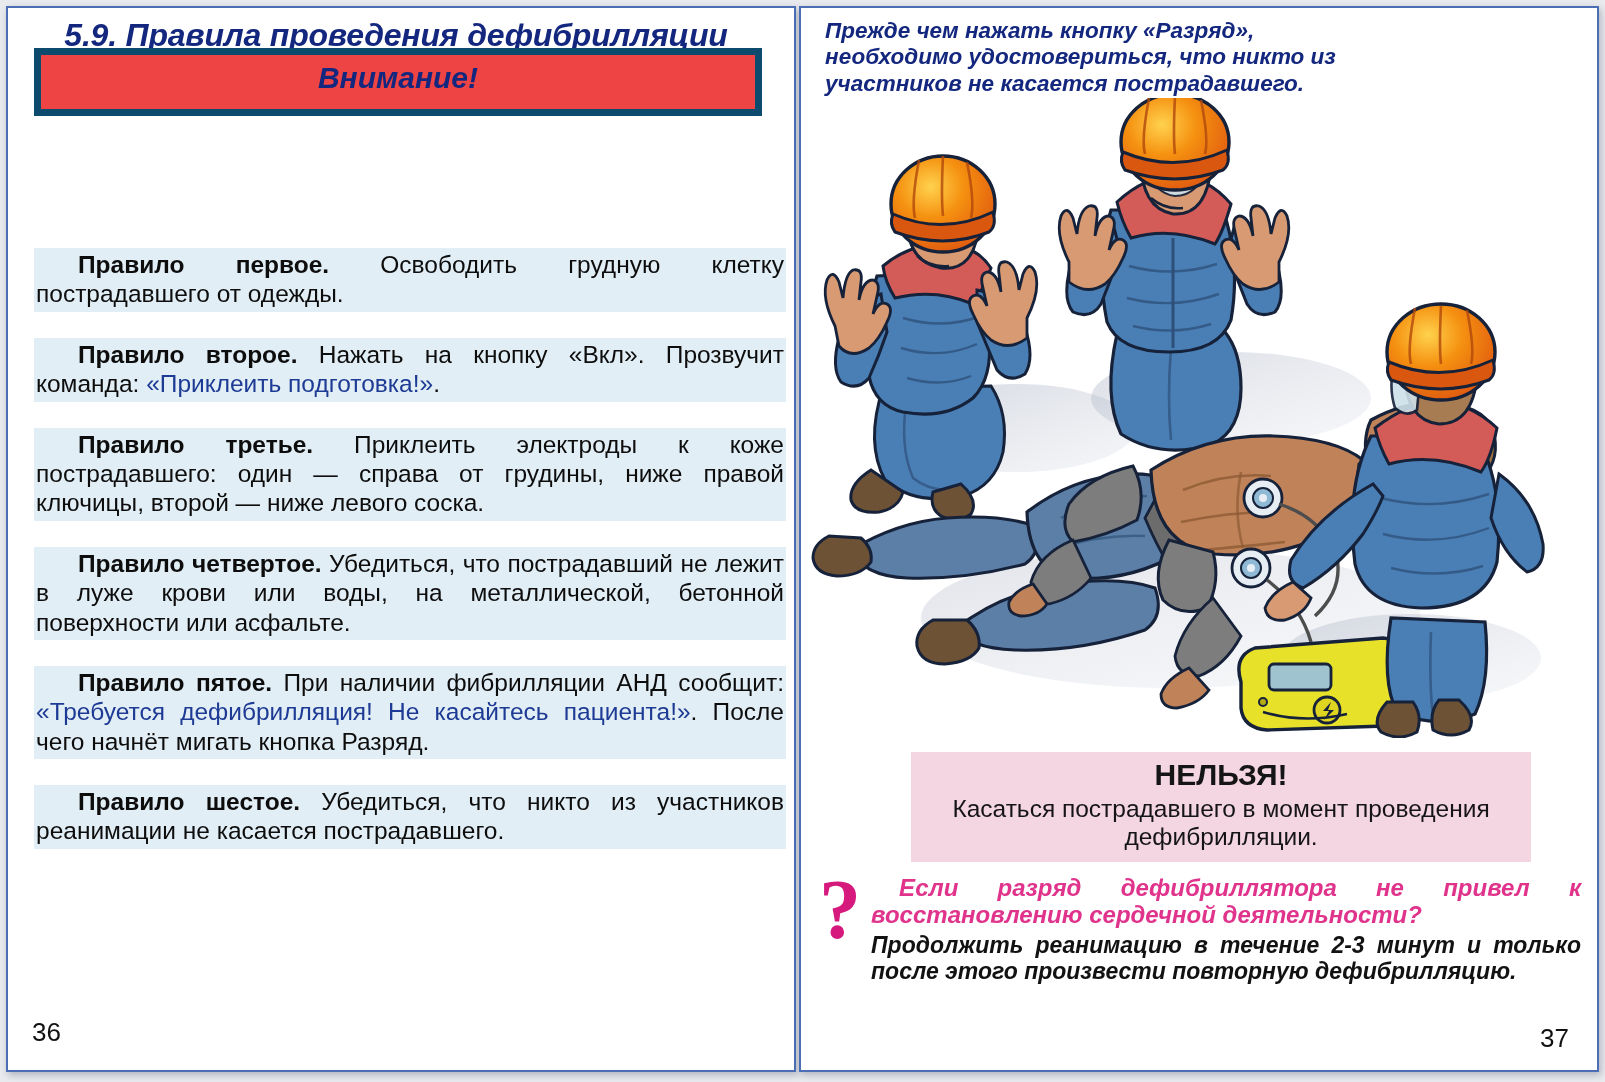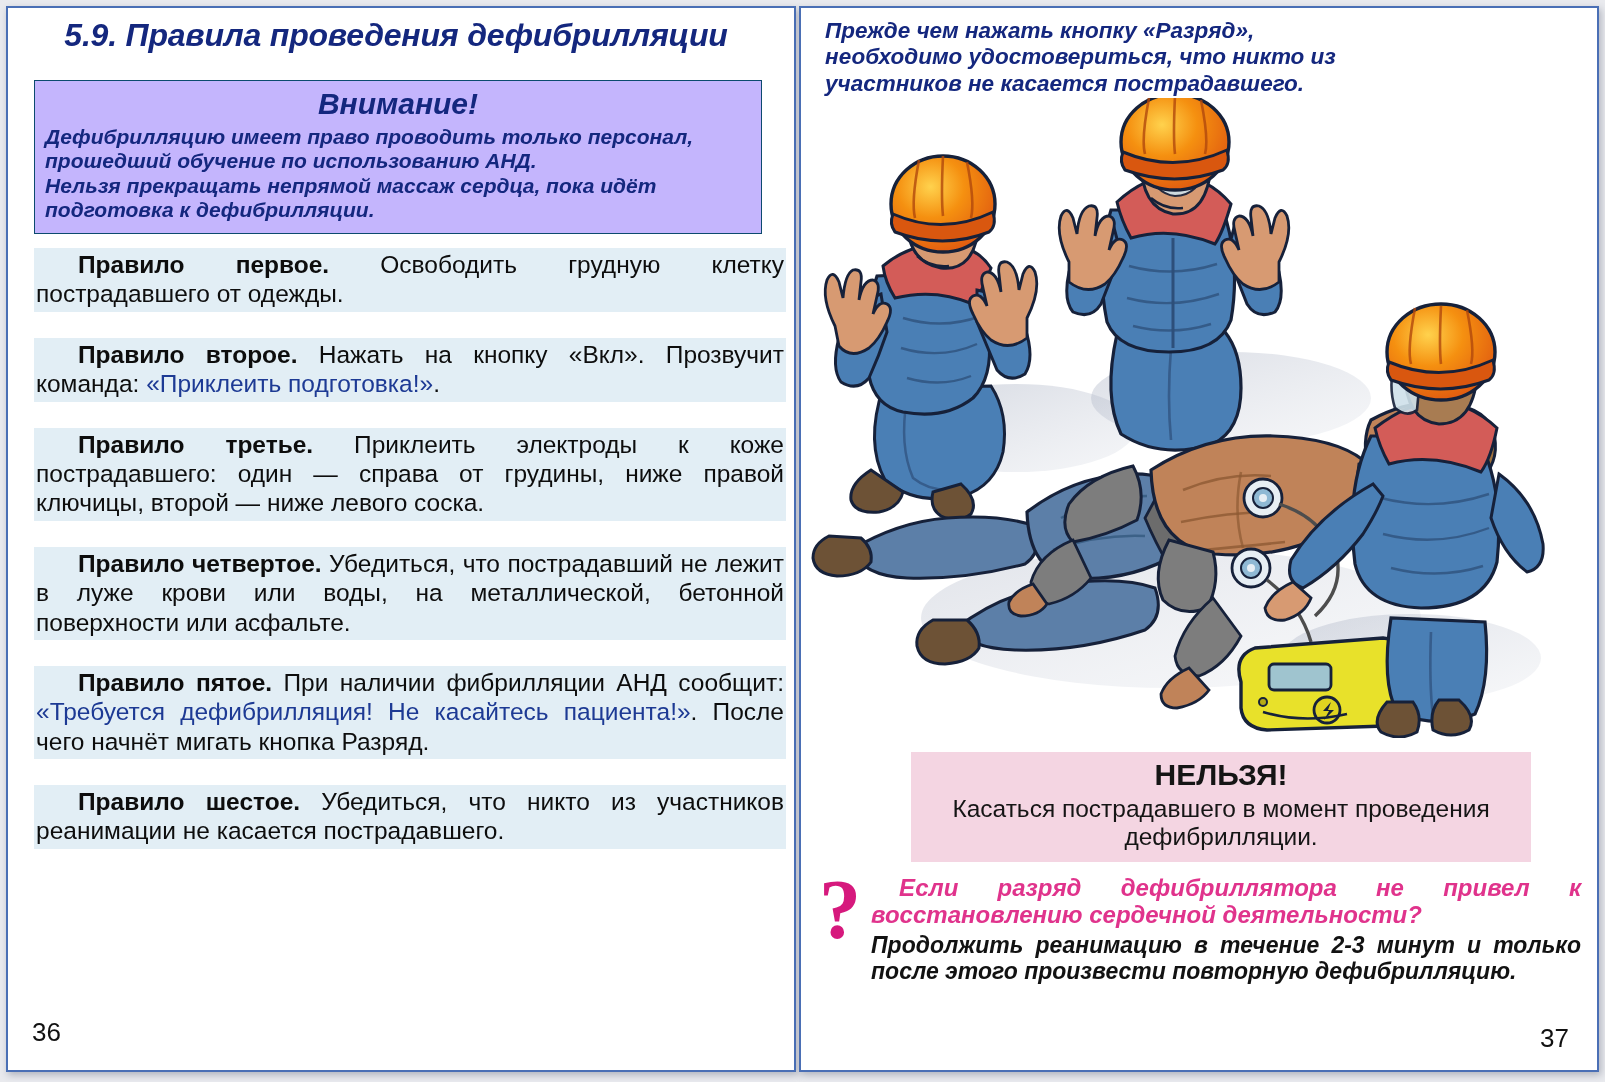--- a/index.html
+++ b/index.html
@@ -27,25 +27,25 @@
 
   
   .title{
     position:absolute;left:14px;top:6px;width:740px;
     font-size:32px;font-weight:bold;font-style:italic;
     color:#14277e;letter-spacing:-.2px;line-height:1.1;
     text-align:center;
   }
 
   .attention-box{
-    position:absolute;left:22px;top:68px;width:728px;
-    border:1px solid #0c4a6e;
+    position:absolute;left:22px;top:36px;width:728px;
+    border:7px solid #0c4a6e;
     box-sizing:border-box;
     padding:4px 10px 10px 10px;
-    background:#c4b5fd;
+    background:#ef4444;
   }
   .attention-title{
     text-align:center;
     font-size:30px;font-weight:bold;font-style:italic;
     color:#14277e;line-height:1.25;margin:0 0 2px 0;
   }
   .attention-body{
     font-size:21px;font-style:italic;font-weight:bold;
     color:#14277e;line-height:1.17;
   }
@@ -134,24 +134,20 @@
 
 <div class="spread">
 
   <div class="page page-left">
     <div class="sheet">
 
       <div class="title">5.9. Правила проведения дефибрилляции</div>
 
       <div class="attention-box">
         <div class="attention-title">Внимание!</div>
-        <div class="attention-body">
-          <p>Дефибрилляцию имеет право проводить только персонал, прошедший обучение по использованию АНД.</p>
-          <p>Нельзя прекращать непрямой массаж сердца, пока идёт подготовка к дефибрилляции.</p>
-        </div>
       </div>
 
       <div class="rules" id="rules-container">
           <div class="rule"><b class="lead">Правило первое.</b><span> Освободить грудную клетку пострадавшего от одежды.</span></div>
           <div class="rule"><b class="lead">Правило второе.</b><span> Нажать на кнопку «Вкл». Прозвучит команда: </span><span class="q">«Приклеить подготовка!»</span><span>.</span></div>
           <div class="rule"><b class="lead">Правило третье.</b><span> Приклеить электроды к коже пострадавшего: один — справа от грудины, ниже правой ключицы, второй — ниже левого соска.</span></div>
           <div class="rule"><b class="lead">Правило четвертое.</b><span> Убедиться, что пострадавший не лежит в луже крови или воды, на металлической, бетонной поверхности или асфальте.</span></div>
           <div class="rule"><b class="lead">Правило пятое.</b><span> При наличии фибрилляции АНД сообщит: </span><span class="q">«Требуется дефибрилляция! Не касайтесь пациента!»</span><span>. После чего начнёт мигать кнопка Разряд.</span></div>
           <div class="rule"><b class="lead">Правило шестое.</b><span> Убедиться, что никто из участников реанимации не касается пострадавшего.</span></div>
         </div>

